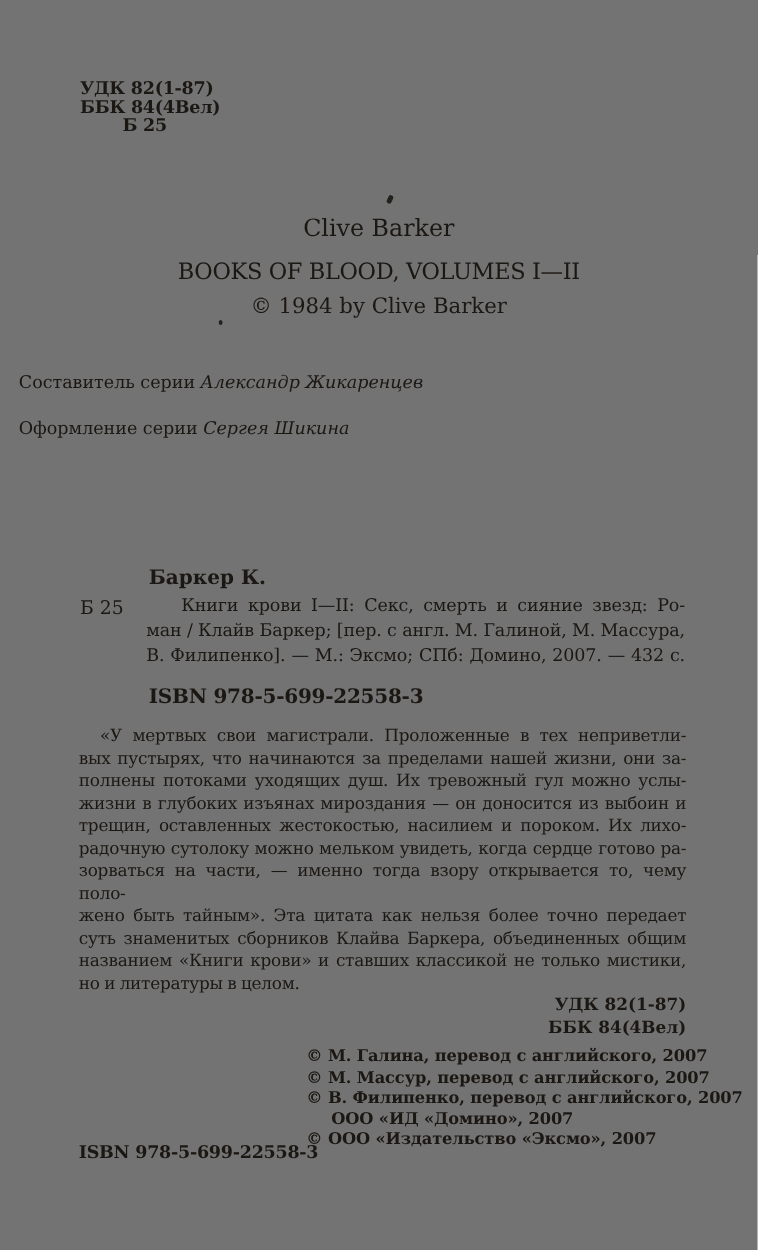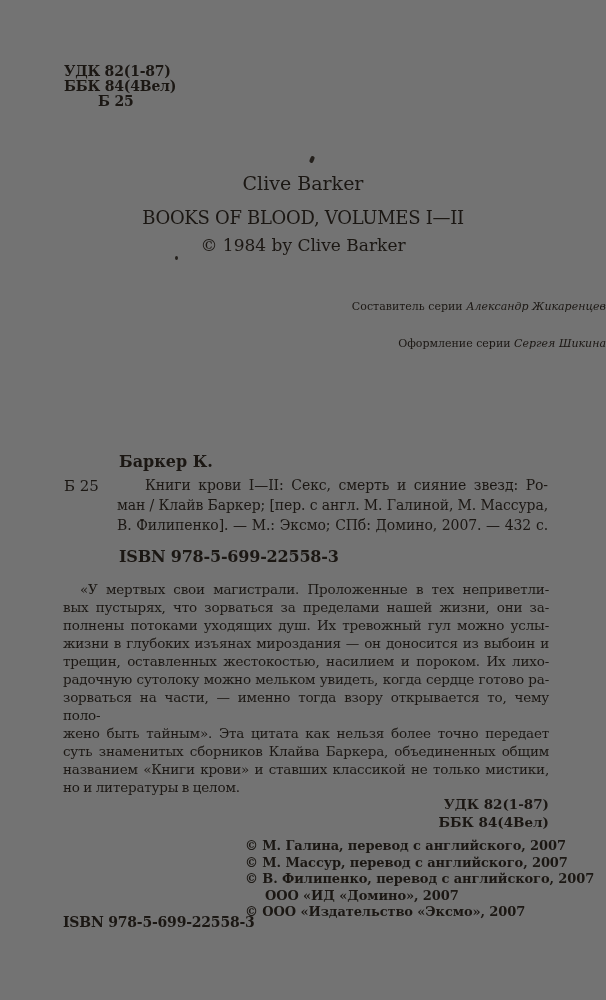--- a/index.html
+++ b/index.html
@@ -35,23 +35,24 @@
   }
   .orig-author { font-size: 19px; line-height: 21px; }
   .orig-title  { font-size: 18px; line-height: 20px; margin-top: 14px; letter-spacing: -0.3px; }
   .orig-copy   { font-size: 17px; line-height: 19px; margin-top: 8px; }
 
   
   .series {
     position: absolute;
     left: 0; right: 0;
     top: 297px;
-    text-align: right;
-    font-size: 11px;
+    text-align: left;
+    font-size: 14px;
     line-height: 19px;
+    padding-left: 15px;
   }
   .series-line + .series-line { margin-top: 18px; }
   .it { font-style: italic; }
 
   
   .card-author {
     position: absolute;
     left: 119px; top: 452px;
     font-size: 16px; font-weight: 700;
     white-space: nowrap;
@@ -169,21 +170,21 @@
   <div class="card-desc">
     <div class="jline desc-first">Книги крови I—II: Секс, смерть и сияние звезд: Ро-</div>
     <div class="jline">ман / Клайв Баркер; [пер. с англ. М. Галиной, М. Массура,</div>
     <div class="jline">В. Филипенко]. — М.: Эксмо; СПб: Домино, 2007. — 432 с.</div>
   </div>
 
   <div class="card-isbn">ISBN 978-5-699-22558-3</div>
 
   <div class="annotation">
     <div class="jline ann-first">«У мертвых свои магистрали. Проложенные в тех неприветли-</div>
-    <div class="jline">вых пустырях, что зорваться за пределами нашей жизни, они за-</div>
+    <div class="jline">вых пустырях, что начинаются за пределами нашей жизни, они за-</div>
     <div class="jline">полнены потоками уходящих душ. Их тревожный гул можно услы-</div>
     <div class="jline">жизни в глубоких изъянах мироздания — он доносится из выбоин и</div>
     <div class="jline">трещин, оставленных жестокостью, насилием и пороком. Их лихо-</div>
     <div class="jline">радочную сутолоку можно мельком увидеть, когда сердце готово ра-</div>
     <div class="jline">зорваться на части, — именно тогда взору открывается то, чему поло-</div>
     <div class="jline">жено быть тайным». Эта цитата как нельзя более точно передает</div>
     <div class="jline">суть знаменитых сборников Клайва Баркера, объединенных общим</div>
     <div class="jline">названием «Книги крови» и ставших классикой не только мистики,</div>
     <div class="ann-last">но и литературы в целом.</div>
     <div class="ann-codes">

